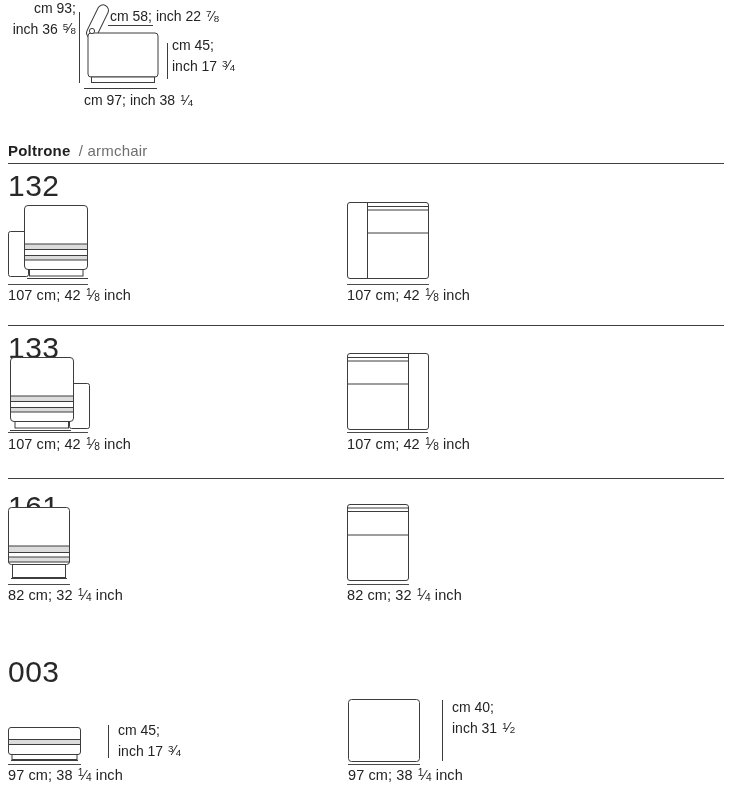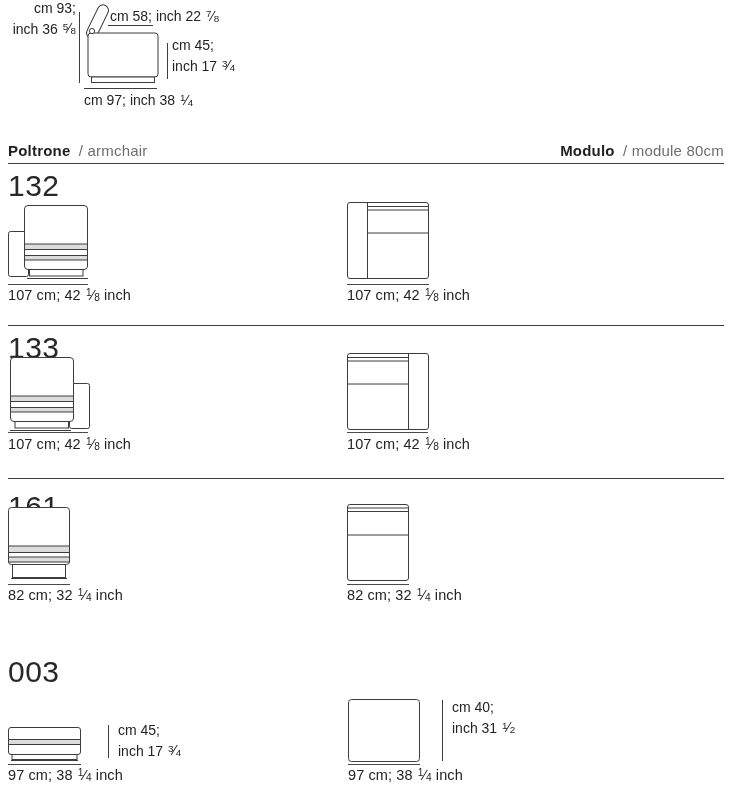--- a/index.html
+++ b/index.html
@@ -47,24 +47,20 @@
   <div class="abs ann" style="left:172px;top:37px">
     <div>cm 45;</div>
     <div>inch 17 <span class="fr"><sup>3</sup>⁄<sub>4</sub></span></div>
   </div>
   <div class="abs ann" style="left:84px;top:89px">cm 97; inch 38 <span class="fr"><sup>1</sup>⁄<sub>4</sub></span></div>
 
   <div class="abs sec" style="left:8px;top:142px;width:716px">
     <span>
       <span class="t1">Poltrone</span>
       <span class="t2">/ armchair</span>
-    </span>
-    <span>
-      <span class="t1">Modulo</span>
-      <span class="t2">/ module 80cm</span>
     </span>
   </div>
 
   <div class="abs code" style="left:8px;top:169px">132</div>
 
   <svg class="abs" style="left:8px;top:205px" width="81" height="75" viewBox="0 0 81 75">
     <g stroke="#3d3d3d" stroke-width="1">
       <rect x="0.5" y="26.5" width="20" height="45" rx="2" fill="#fff"></rect>
       <rect x="16.5" y="0.5" width="63" height="64" rx="3.5" fill="#fff"></rect>
       <rect x="16.5" y="39" width="63" height="5.5" fill="#dcdcdc"></rect>

